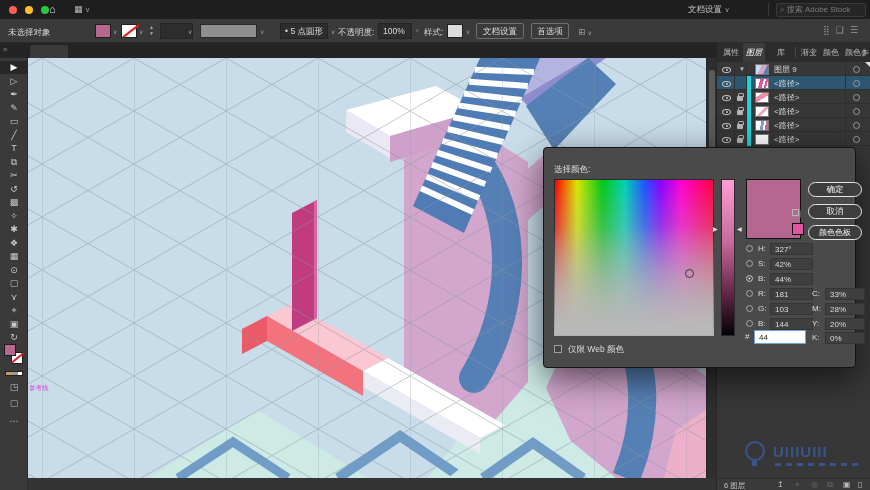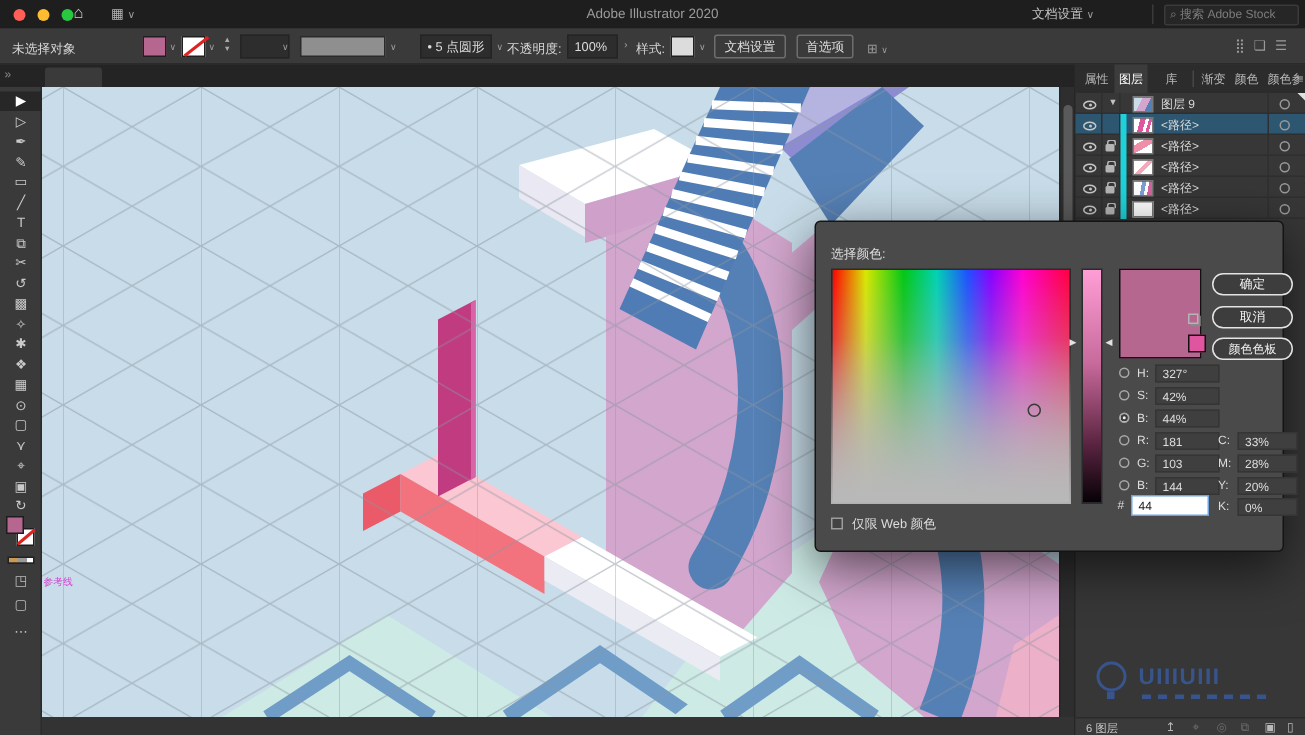--- a/index.html
+++ b/index.html
@@ -62,21 +62,21 @@
   
   #statusbar { position:absolute; left:28px; top:478px; width:678px; height:12px; background:#3e3e3e; border-top:1px solid #2a2a2a; color:#c9c9c9; font-size:7.5px; }
   #statusbar span { position:absolute; top:1.5px; }
   #sb-abfield { position:absolute; left:56px; top:1px; width:36px; height:10px; background:#313131; border:1px solid #282828; line-height:9px; padding-left:3px; }
   #sb-abfield .ddv { top:2px; right:2px; left:auto; }
 
   
   #panel { position:absolute; left:716px; top:43px; width:154px; bottom:0; background:#373737; border-left:1px solid #262626; }
   #ptabs { position:absolute; left:0; top:0; width:154px; height:19px; background:#2c2c2c; color:#b9b9b9; font-size:8px; }
   .ptab { position:absolute; top:0; height:19px; line-height:19px; padding:0 3px; }
-  .ptab.active { background:#3c3c3c; color:#fff; }
+  .ptab.active { background:#3c3c3c; color:#fff;font-style:italic; }
   #ptab-sep { position:absolute; left:78px; top:4px; width:1px; height:11px; background:#474747; }
   #pmenu { position:absolute; right:2px; top:5px; color:#b0b0b0; font-size:8px; }
   #lrows { position:absolute; left:0; top:19px; width:154px; }
   .lrow { position:relative; width:154px; height:14px; border-bottom:1px solid #2f2f2f; color:#d8d8d8; font-size:8px; }
   .lrow.sel { background:#2d5670; }
   .eye { position:absolute; left:5px; top:4.5px; width:9px; height:6px; border:1px solid #c6c6c6; border-radius:50%; }
   .eye::after { content:""; position:absolute; left:2.5px; top:1px; width:2px; height:2px; background:#c6c6c6; border-radius:50%; }
   .coldiv { position:absolute; top:0; width:1px; height:14px; background:#2f2f2f; }
   .lock { position:absolute; left:20px; top:6px; width:6px; height:5px; background:#b4b4b4; border-radius:1px; }
   .lock::before { content:""; position:absolute; left:1px; top:-3px; width:4px; height:3px; border:1px solid #b4b4b4; border-bottom:none; border-radius:2px 2px 0 0; }
@@ -91,21 +91,21 @@
   .t5 { background:#fdfdfd; }
   .llabel { position:absolute; left:57px; top:2px; }
   .target { position:absolute; right:11px; top:3.5px; width:7px; height:7px; border:1px solid #9a9a9a; border-radius:50%; }
   .corner { position:absolute; right:0; top:0; width:0; height:0; border-left:6px solid transparent; border-top:6px solid #e2e2e2; }
   #pfooter { position:absolute; left:0; bottom:0; width:154px; height:12px; background:#3a3a3a; border-top:1px solid #2b2b2b; color:#c6c6c6; font-size:7.5px; }
   #pfooter .cnt { position:absolute; left:7px; top:1.5px; }
   .ficon { position:absolute; top:1px; font-size:8px; color:#b9b9b9; }
   .ficon.dim { color:#6d6d6d; }
 
   
-  #watermark { position:absolute; left:14px; top:396px; width:120px; height:38px; opacity:.55; z-index:1; }
+  #watermark { position:absolute; left:28px; top:396px; width:120px; height:38px; opacity:.55; z-index:1; }
   #wm-bulb { position:absolute; left:0; top:2px; width:20px; height:20px; border:2.5px solid #3a6cd4; border-radius:50%; }
   #wm-bulb::after { content:""; position:absolute; left:5px; top:18px; width:5px; height:5px; background:#3a6cd4; }
   #wm-text { position:absolute; left:28px; top:4px; color:#3a6cd4; font-size:15px; font-weight:bold; letter-spacing:1px; }
   #wm-dots { position:absolute; left:30px; top:24px; width:86px; height:3px;
     background:repeating-linear-gradient(90deg,#3a6cd4 0 6px,transparent 6px 11px); }
 
   
   #picker { position:absolute; left:543px; top:147px; width:313px; height:221px; background:#4a4a4a;
     border:1px solid #141414; border-radius:4px; box-shadow:0 10px 34px rgba(0,0,0,.6); z-index:10; }
   #pk-title { position:absolute; left:0; top:0; width:100%; height:12px; border-radius:3px 3px 0 0;
@@ -142,21 +142,20 @@
 <body>
 
 <div id="app">
 
   <div id="menubar">
     <span class="tl" style="left:9px;background:#ff5f57"></span>
     <span class="tl" style="left:25px;background:#febc2e"></span>
     <span class="tl" style="left:41px;background:#28c840"></span>
     <span class="home">⌂</span>
     <span class="abicon">▦ <span class="chev">∨</span></span>
-    <div id="mb-title">Adobe Illustrator 2020</div>
     <div id="workspace"><span>文档设置</span> <span class="chev">∨</span></div>
     <div id="mb-sep"></div>
     <div id="searchbox">⌕ <span>搜索 Adobe Stock</span></div>
   </div>
 
   <div id="controlbar">
     <span class="lbl" style="left:8px">未选择对象</span>
     <span class="swatch" style="left: 95px; background-color: rgb(181, 103, 144);" id="fill-swatch"></span>
     <span class="ddv" style="left:113px">∨</span>
     <span class="swatch" style="left:121px" id="stroke-none"></span>

